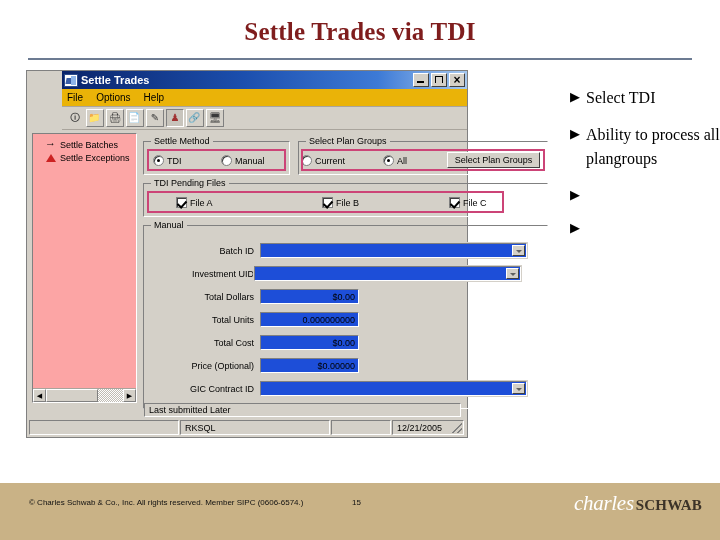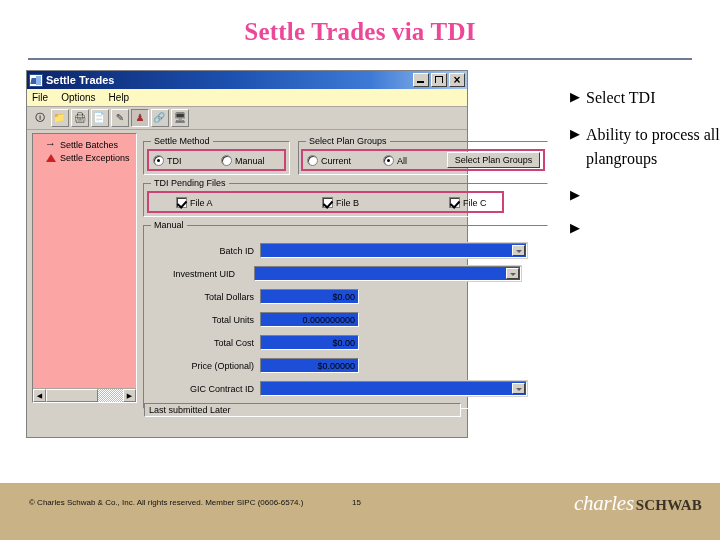--- a/index.html
+++ b/index.html
@@ -14,21 +14,21 @@
   }
 
   
   #slide-title {
     position: absolute;
     left: 0; top: 18px; width: 720px;
     text-align: center;
     font-family: "Liberation Serif", serif;
     font-size: 25px;
     font-weight: bold;
-    color: #ec4899;
+    color: #7f1d1d;
     letter-spacing: 0.2px;
   }
   #title-rule {
     position: absolute;
     left: 28px; top: 58px; width: 664px; height: 2px;
     background: #6c7b92;
   }
 
   
   #bullets {
@@ -57,20 +57,21 @@
 
   
   #app-window {
     position: absolute;
     left: 26px; top: 70px;
     width: 442px; height: 368px;
     background: #d4d0c8;
     border: 1px solid #808080;
     box-sizing: border-box;
     font-family: "Liberation Sans", sans-serif;
+    padding-left: 35px;
   }
   #titlebar {
     height: 18px;
     background: linear-gradient(to right, #0a246a 0%, #1c4fae 45%, #3d7ad6 78%, #a6c8ef 100%);
     display: flex;
     align-items: center;
     padding: 0 2px 0 2px;
   }
   #titlebar-icon {
     width: 14px; height: 13px;
@@ -138,21 +139,21 @@
     line-height: 14px;
   }
 
   
   #menubar {
     height: 17px;
     display: flex;
     align-items: center;
     padding-left: 5px;
     border-bottom: 1px solid #a9a49c;
-    background: #fef9c3;
+    background: #eab308;
   }
   .menu-item {
     font-size: 10px;
     color: #000;
     margin-right: 13px;
     font-family: "Liberation Sans", sans-serif;
   }
 
   
   #toolbar {
@@ -609,21 +610,21 @@
         </span>
         <span class="radio" style="position:absolute; left:77px; top:13px;">
           <span class="radio-dot"></span>
           <span>Manual</span>
         </span>
       </div>
       <div class="highlight-box" style="left:4px; top:16px; width:139px; height:22px;"></div>
 
       <div class="groupbox" style="left:155px; top:8px; width:250px; height:34px;">
         <span class="gb-title">Select Plan Groups</span>
-        <span class="radio" style="position:absolute; left:8px; top:13px;">
+        <span class="radio" style="position:absolute; left:2px; top:13px;">
           <span class="radio-dot"></span>
           <span>Current</span>
         </span>
         <span class="radio" style="position:absolute; left:84px; top:13px;align-items:flex-end;">
           <span class="radio-dot on"></span>
           <span>All</span>
         </span>
         <span class="win-button" style="position:absolute; left:148px; top:10px; width:93px; height:16px;">Select Plan Groups</span>
       </div>
       <div class="highlight-box" style="left:158px; top:16px; width:244px; height:22px;"></div>
@@ -650,21 +651,21 @@
 
         <div class="field-row" style="left:10px; top:17px; width:385px;">
           <span class="field-label" style="width:100px; margin-right:6px;">Batch ID</span>
           <span class="field-input combo" style="width:267px;">
             <span style="padding-left:3px;"></span>
             <span class="combo-arrow"></span>
           </span>
         </div>
 
         <div class="field-row" style="left:10px; top:40px; width:385px;">
-          <span class="field-label" style="width:100px; margin-right:0;text-align:center;">Investment UID</span>
+          <span class="field-label" style="width:100px; margin-right:0;">Investment UID</span>
           <span class="field-input combo" style="width:267px;">
             <span style="padding-left:3px;"></span>
             <span class="combo-arrow"></span>
           </span>
         </div>
 
         <div class="field-row" style="left:10px; top:63px; width:385px;">
           <span class="field-label" style="width:100px; margin-right:6px;">Total Dollars</span>
           <span class="field-input" style="width:99px;">$0.00</span>
         </div>
@@ -691,20 +692,29 @@
             <span class="combo-arrow"></span>
           </span>
         </div>
       </div>
 
     </div>
   </div>
 
   <div id="bottom-strip">Last submitted Later</div>
 
+  <div id="statusbar">
+    <span class="status-cell" id="status-cell-1"></span>
+    <span class="status-cell" id="status-cell-2">RKSQL</span>
+    <span class="status-cell" id="status-cell-3"></span>
+    <span class="status-cell" id="status-cell-4">
+      <span>12/21/2005</span>
+      <span id="grip"></span>
+    </span>
+  </div>
 </div>
 
 <div id="footer">
   <span id="footer-copyright">© Charles Schwab &amp; Co., Inc.  All rights reserved.  Member SIPC  (0606-6574.)</span>
   <span id="footer-pagenum">15</span>
   <span id="footer-logo">
     <span id="logo-charles">charles</span>
     <span id="logo-schwab">SCHWAB</span>
   </span>
 </div>

